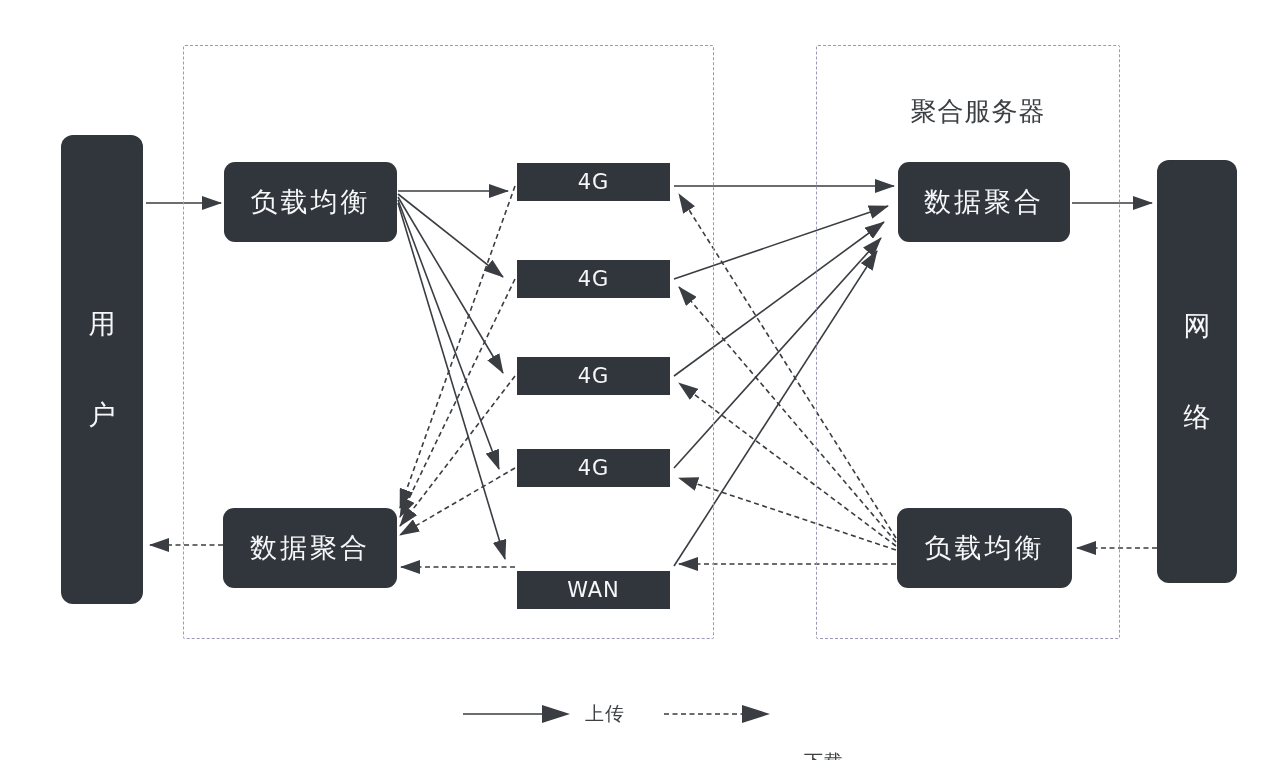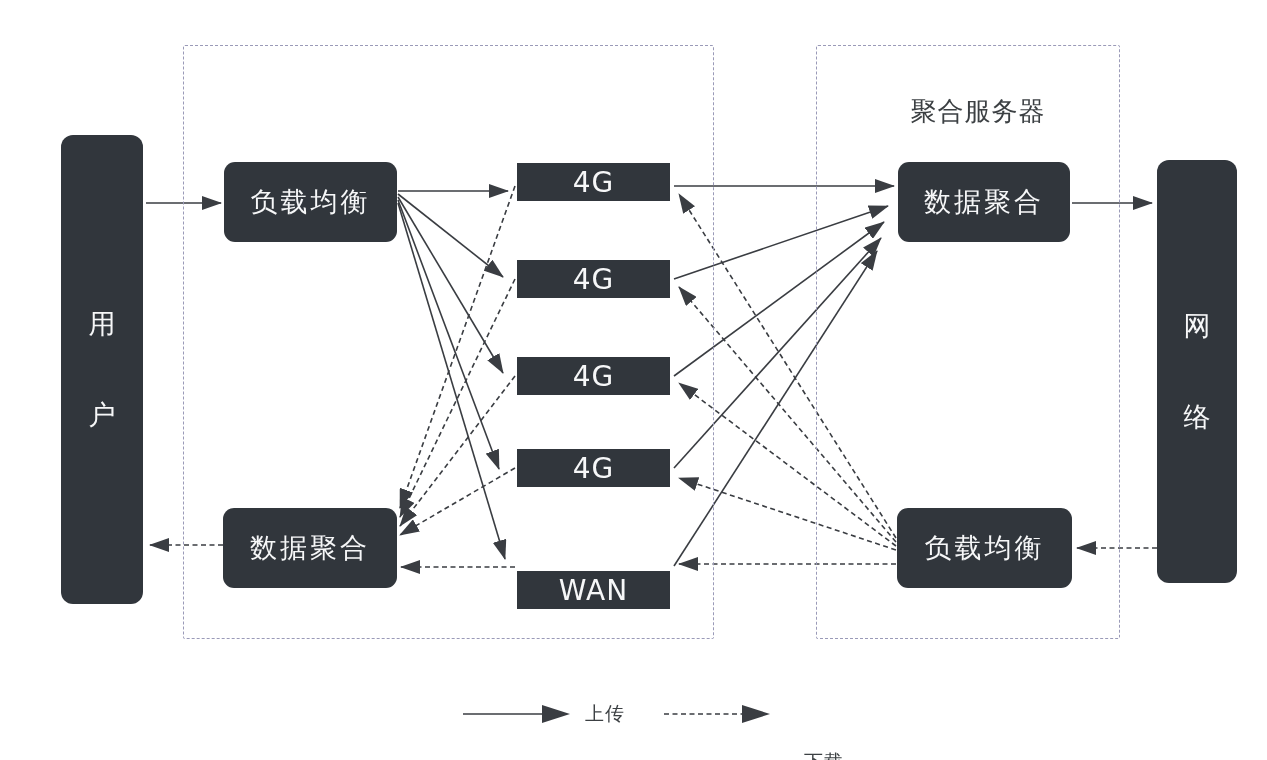--- a/index.html
+++ b/index.html
@@ -4,21 +4,21 @@
 <style>
   html,body{margin:0;padding:0;background:#fff;}
   .stage{position:relative;width:1267px;height:760px;background:#ffffff;overflow:hidden;
          font-family:"DejaVu Sans",sans-serif;}
   .stage svg{position:absolute;left:0;top:0;}
   .group{position:absolute;border:1px dashed #9a9ab8;border-radius:2px;background:transparent;}
   .group-title{position:absolute;text-align:center;font-size:26px;color:#3c4043;letter-spacing:1px;}
   .node{position:absolute;background:#31363c;color:#f6f7f8;display:flex;align-items:center;justify-content:center;}
   .big{border-radius:11px;font-size:27px;letter-spacing:3px;}
   .tall{border-radius:12px;}
-  .small{border-radius:0;font-size:28px;letter-spacing:1px;}
+  .small{border-radius:0;font-size:21px;letter-spacing:1px;}
   .vtext{display:flex;flex-direction:column;align-items:center;justify-content:center;gap:55px;font-size:27px;}
   .up{stroke:#3a3d42;stroke-width:1.6;}
   .down{stroke:#3a3d42;stroke-width:1.6;stroke-dasharray:5 3.5;}
   .legend-label{position:absolute;font-size:19px;color:#3c4043;letter-spacing:1px;}
 </style>
 </head>
 <body>
 
 <div class="stage">
 

